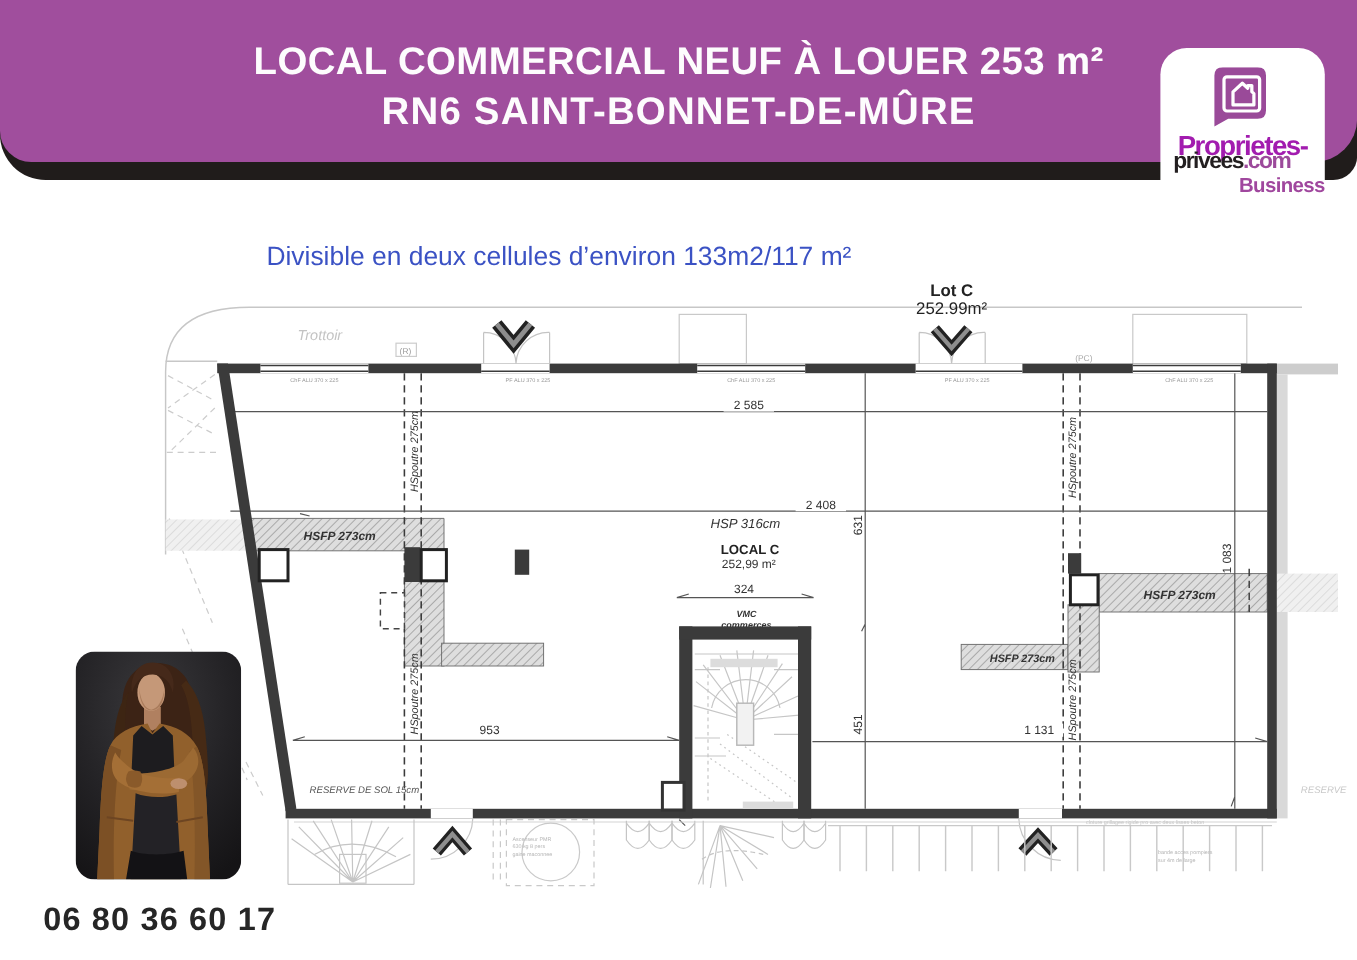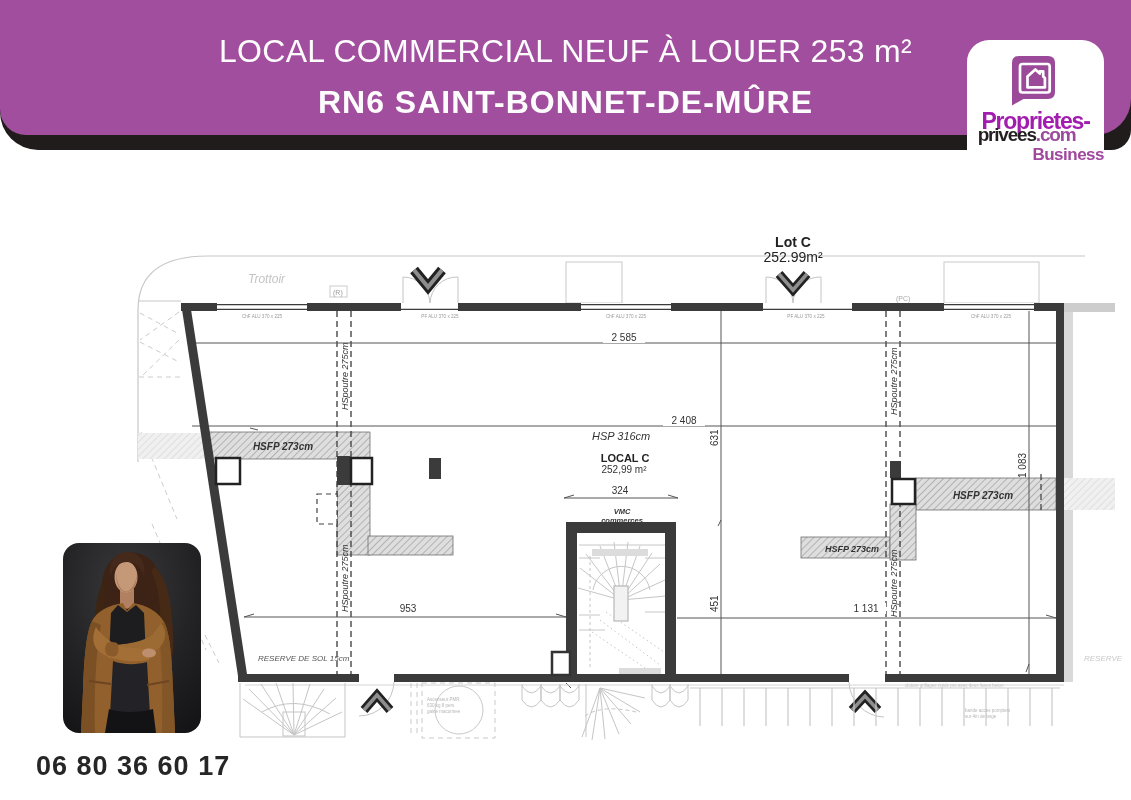--- a/index.html
+++ b/index.html
@@ -8,38 +8,39 @@
   .abs{position:absolute;}
 </style>
 </head>
 <body>
 <div class="page">
 
   <div class="abs" style="left:0;top:8px;width:1131px;height:142px;background:#201c1b;border-radius:0 0 20px 38px;"></div>
 
   <div class="abs" style="left:0;top:0;width:1131px;height:135px;background:#a04e9d;border-radius:0 0 36px 26px;"></div>
 
-  <div class="abs" id="t1" style="left:0;top:33px;width:1131px;text-align:center;color:#fdfcfd;font-weight:normal;font-size:32px;letter-spacing:0.3px;">LOCAL COMMERCIAL NEUF À LOUER 253 m²</div>
-
-  <div class="abs" id="t2" style="left:0;top:84px;width:1131px;text-align:center;color:#fdfcfd;font-weight:bold;font-size:32px;letter-spacing:1px;">RN6 SAINT-BONNET-DE-MÛRE</div>
+  <div class="abs" id="t1" style="left:0;top:33px;width:1131px;text-align:center;color:#fdfcfd;font-weight:bold;font-size:32px;letter-spacing:0.3px;">LOCAL COMMERCIAL NEUF À LOUER 253 m²</div>
+
+  <div class="abs" id="t2" style="left:0;top:74px;width:1131px;text-align:center;color:#fdfcfd;font-weight:bold;font-size:32px;letter-spacing:1px;">RN6 SAINT-BONNET-DE-MÛRE</div>
 
   <div class="abs" style="left:967px;top:40px;width:137px;height:136px;background:#fff;border-radius:22px;"></div>
 
   <svg class="abs" style="left:1011px;top:56px;" width="46" height="52" viewBox="0 0 46 52">
     <path d="M37,0 H8 Q1,0 1,7 V49.5 L12.5,43 H37 Q44,43 44,36 V7 Q44,0 37,0 Z" fill="#9a4a99"></path>
     <rect x="9" y="8" width="29.7" height="28.5" rx="2.5" fill="none" stroke="#fff" stroke-width="2.7"></rect>
     <path d="M16.5,31.4 V20.6 L24.3,13.4 L28.8,17.5 V15.3 H32.2 V20.4 L33.9,22 V31.4 Z" fill="none" stroke="#fff" stroke-width="2.7" stroke-linejoin="round"></path>
   </svg>
 
   <div class="abs" id="lw1" style="left:967px;top:108px;width:137px;text-align:center;font-weight:bold;font-size:23px;letter-spacing:-1.2px;color:#a21caf;">Proprietes-</div>
 
   <div class="abs" id="lw2" style="left:967px;top:124px;width:119px;text-align:center;font-weight:bold;font-size:19px;letter-spacing:-1.2px;color:#231f20;">privees<span style="color:#9c4a9b">.com</span></div>
 
   <div class="abs" id="lw3" style="left:967px;top:145px;width:137px;text-align:right;font-weight:bold;font-size:17px;letter-spacing:-0.5px;color:#a0479e;">Business</div>
 
+  <div class="abs" id="sub" style="left:222px;top:201px;color:#3b52c4;font-size:22px;">Divisible en deux cellules d’environ 133m2/117 m²</div>
 
   <svg class="abs" style="left:0;top:0;" width="1131" height="800" viewBox="0 0 1131 800">
     <defs>
       <pattern id="hat" width="5" height="5" patternUnits="userSpaceOnUse" patternTransform="rotate(45)">
         <rect width="5" height="5" fill="#dedede"></rect>
         <line x1="0" y1="0" x2="0" y2="5" stroke="#949494" stroke-width="1.2"></line>
       </pattern>
       <pattern id="hatl" width="5" height="5" patternUnits="userSpaceOnUse" patternTransform="rotate(45)">
         <rect width="5" height="5" fill="#f0f0f0"></rect>
         <line x1="0" y1="0" x2="0" y2="5" stroke="#d4d4d4" stroke-width="1.2"></line>

